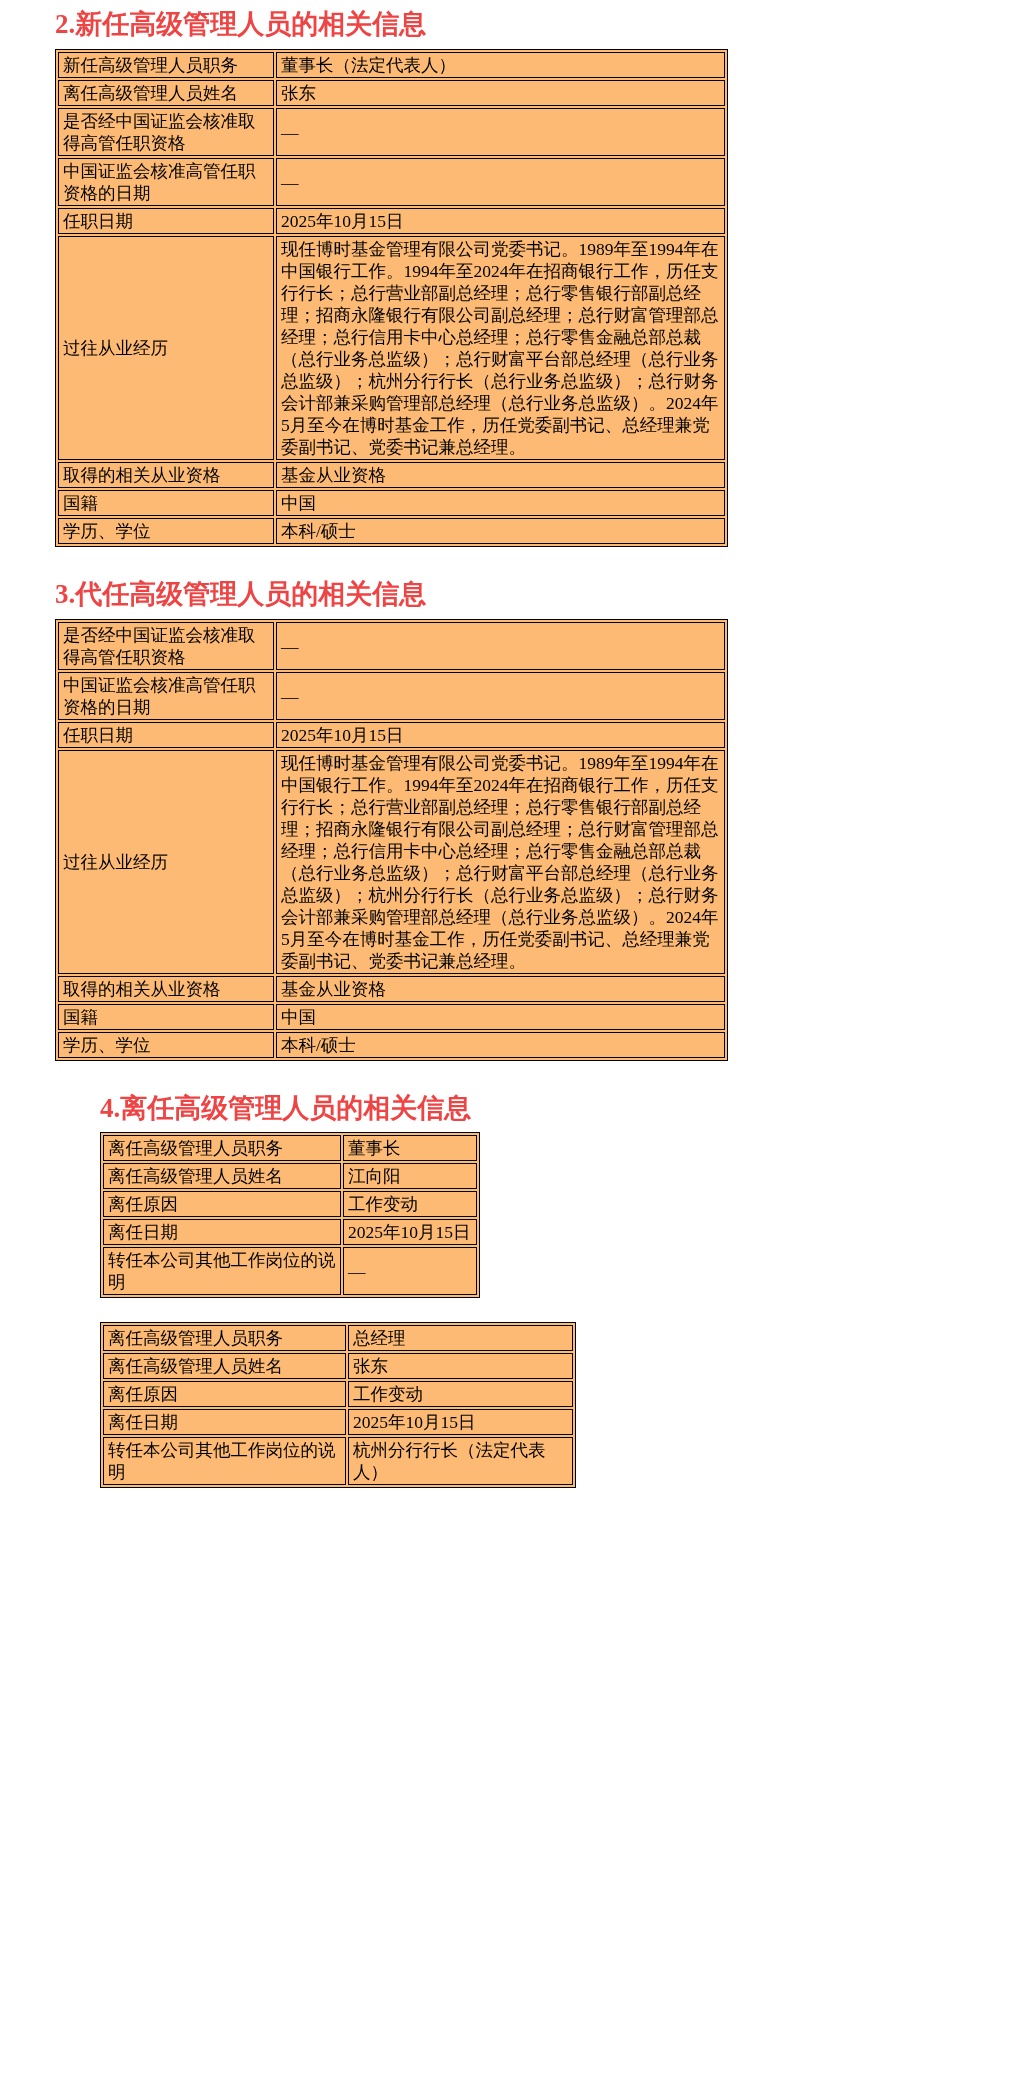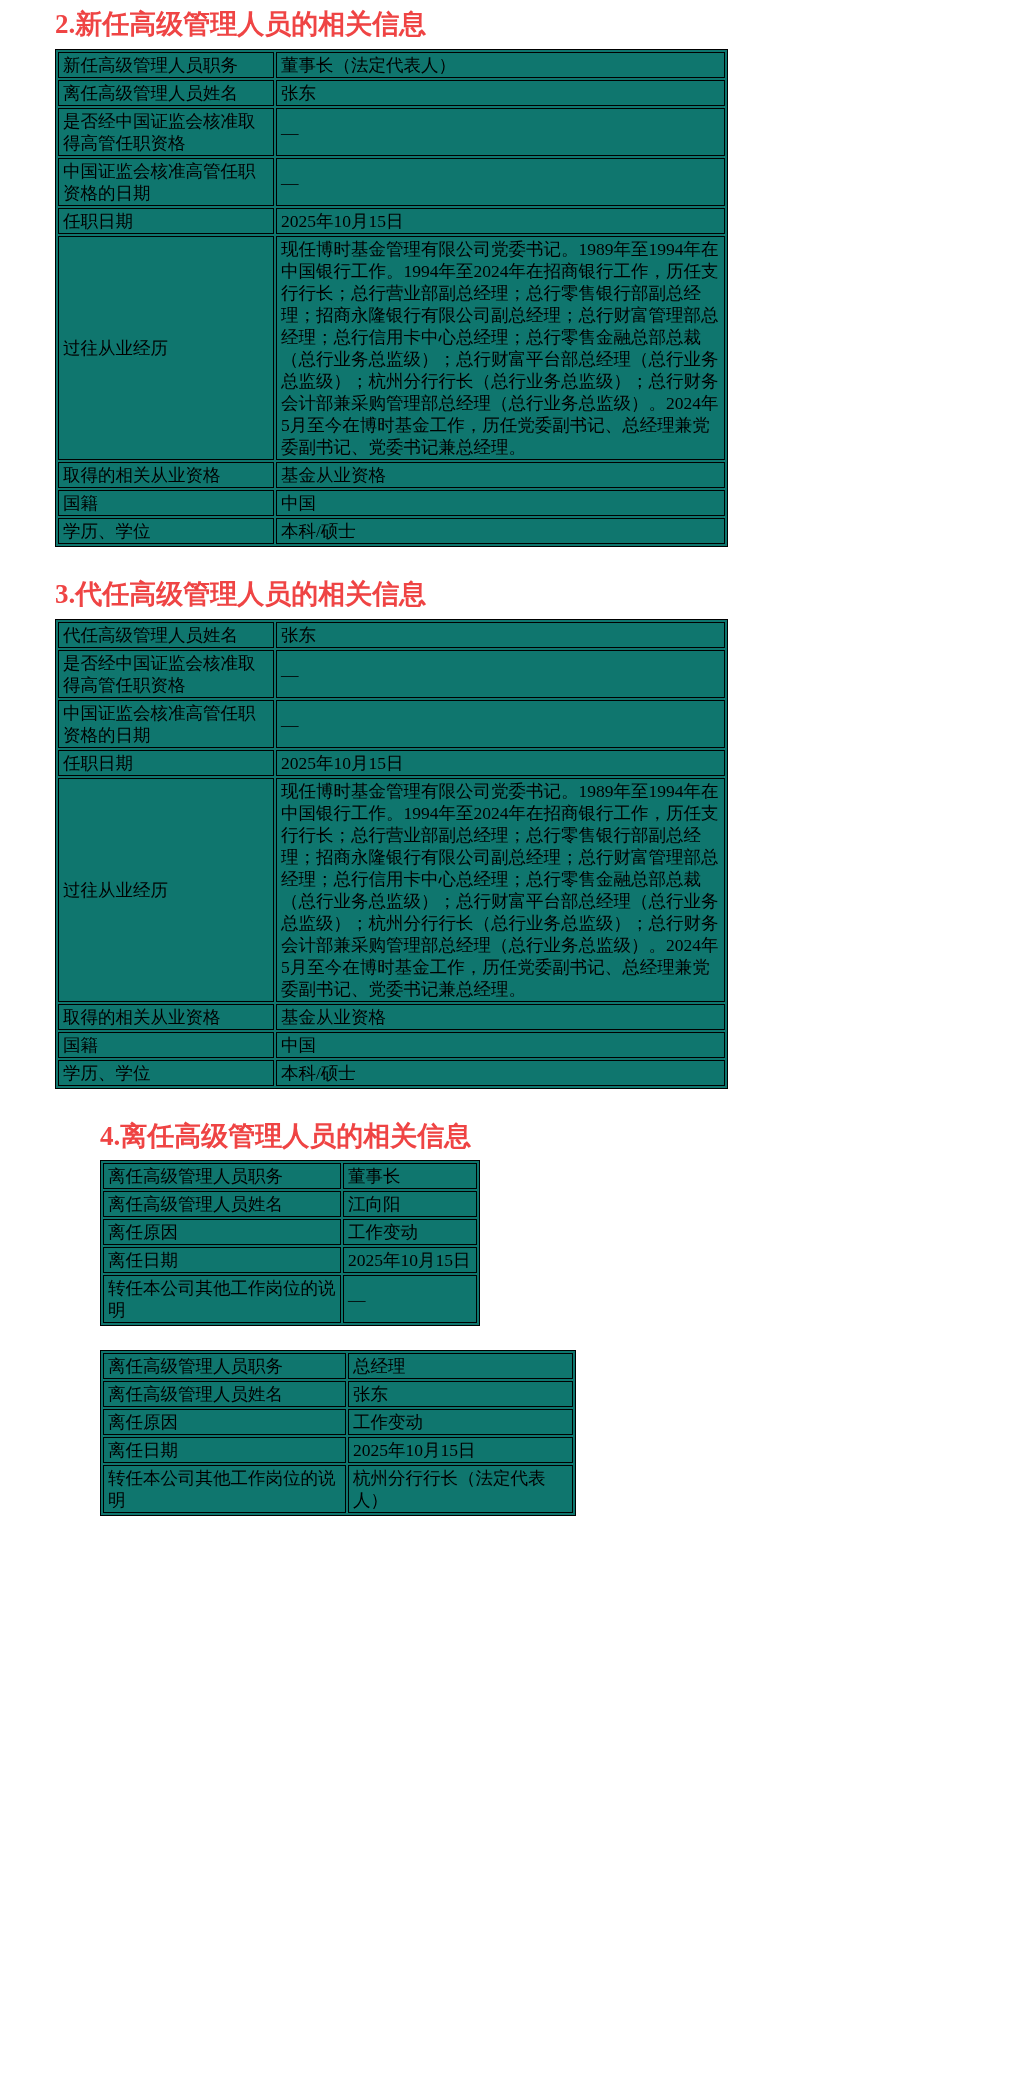--- a/index.html
+++ b/index.html
@@ -20,21 +20,21 @@
     font-weight: bold;
     line-height: 1.25;
     margin: 0 0 7px 0;
     color: #ef4444;
   }
   table.info-table {
     border-collapse: separate;
     border-spacing: 2px;
     border: 1px solid #000000;
     table-layout: fixed;
-    background: #0f766e;
+    background: #fdba74;
   }
   table.info-table td {
     border: 1px solid #000000;
     padding: 1px 4px;
     line-height: 22px;
     vertical-align: middle;
     word-break: break-all;
   }
   td.dash-top { vertical-align: top; }
   .tbl-wide { width: 673px; }
@@ -99,24 +99,20 @@
   </tr>
 </tbody>
     </table>
   </section>
 
   <section class="doc-section">
     <h2 class="section-heading">3.代任高级管理人员的相关信息</h2>
     <table class="info-table tbl-wide">
       <tbody>
 
-  <tr class="info-row">
-    <td class="cell-label">代任高级管理人员姓名</td>
-    <td class="cell-value">张东</td>
-  </tr>
 
   <tr class="info-row">
     <td class="cell-label">是否经中国证监会核准取得高管任职资格</td>
     <td class="cell-value dash-top">—</td>
   </tr>
 
   <tr class="info-row">
     <td class="cell-label">中国证监会核准高管任职资格的日期</td>
     <td class="cell-value dash-top">—</td>
   </tr>

